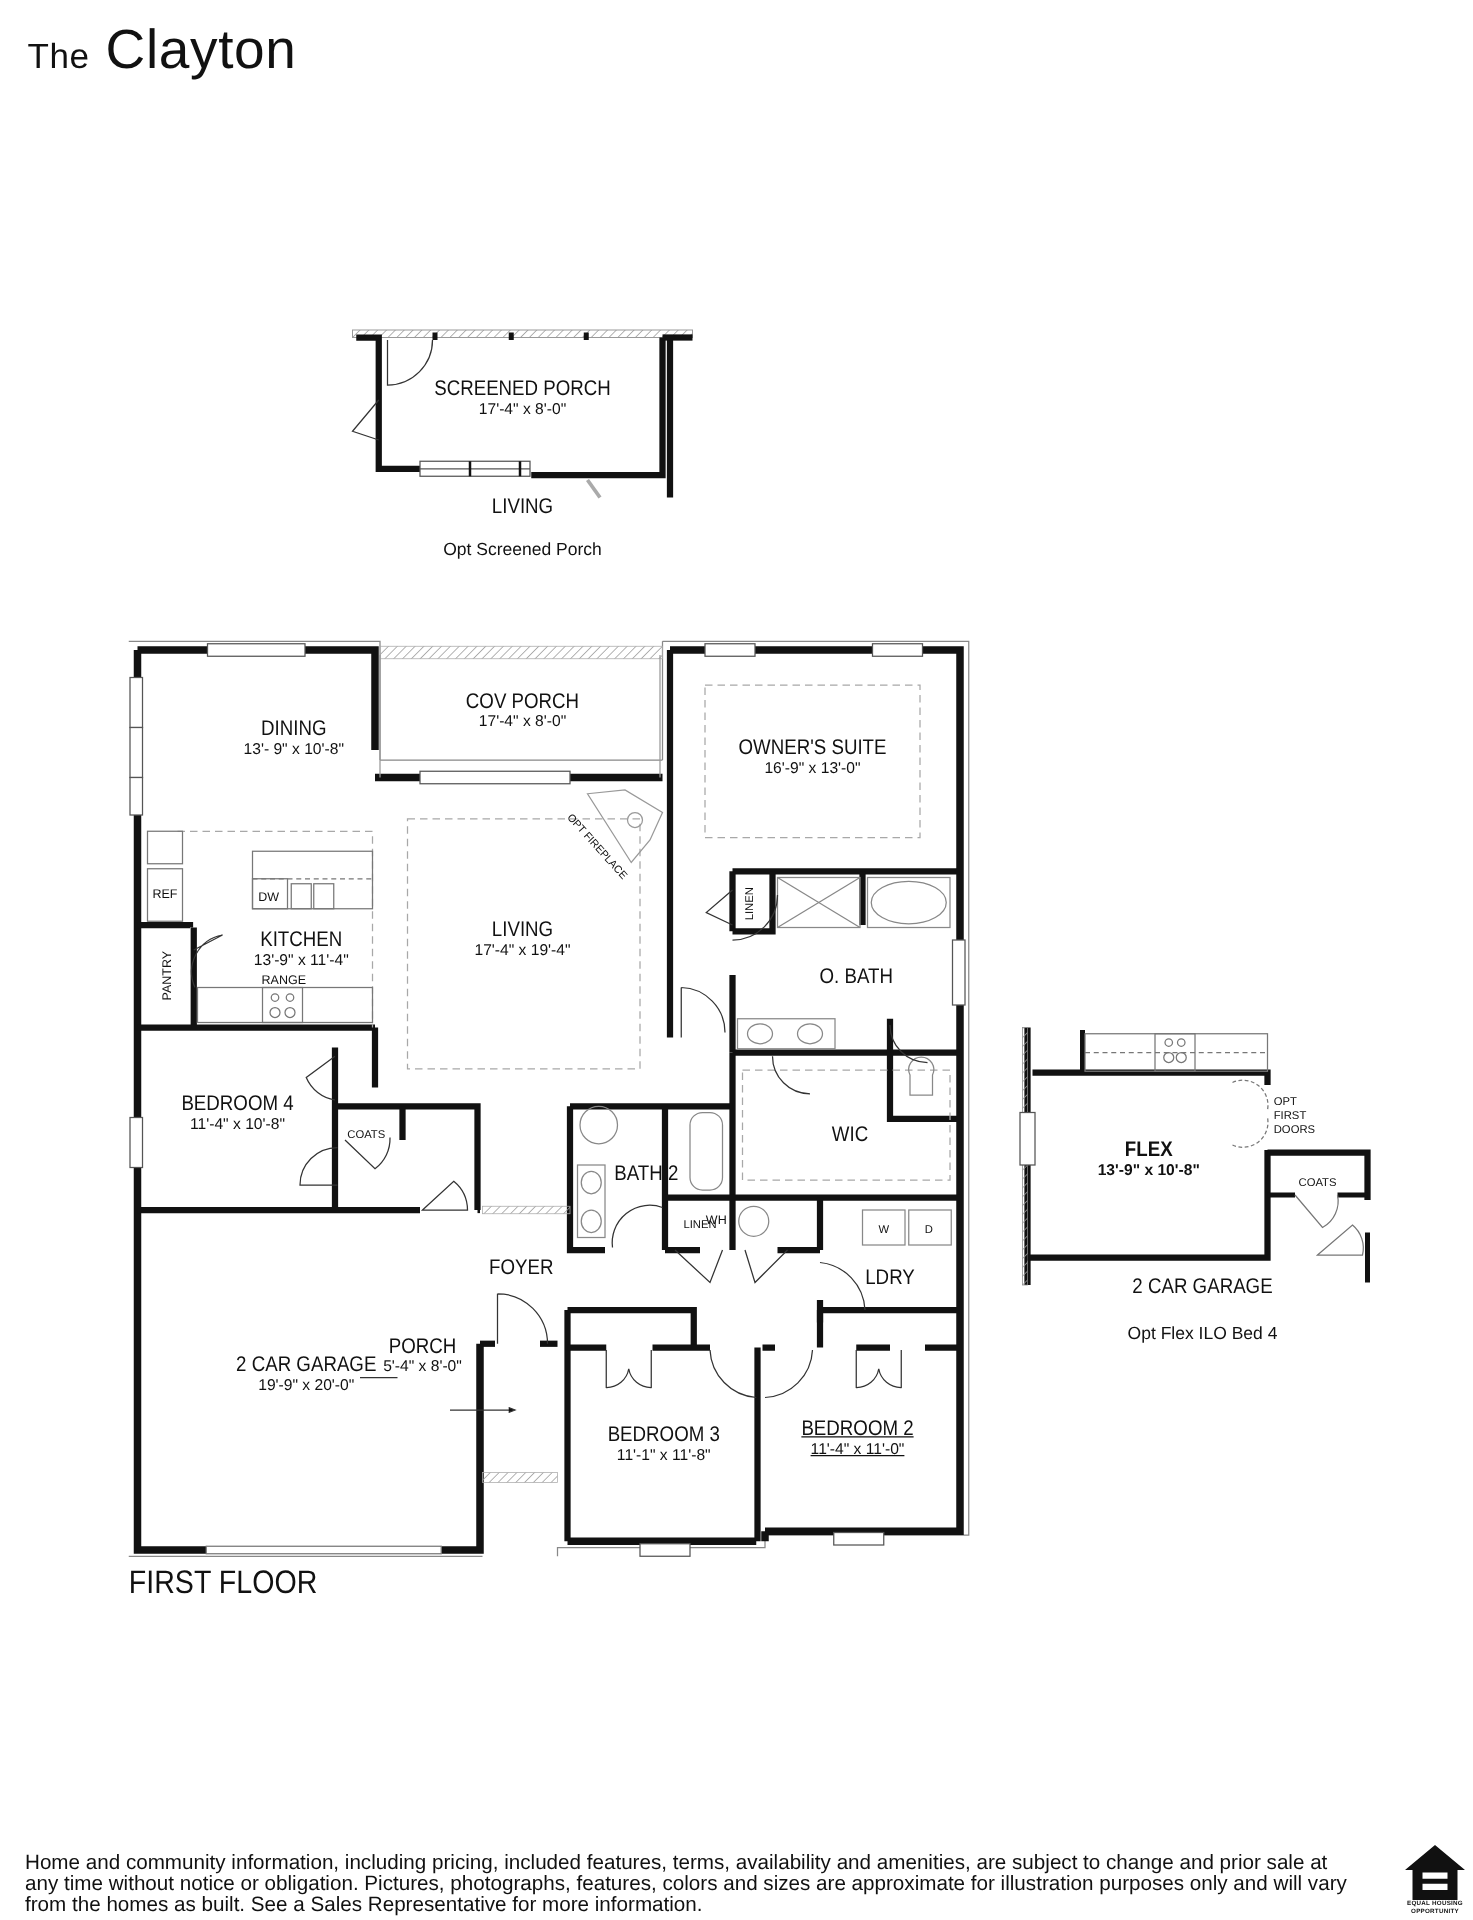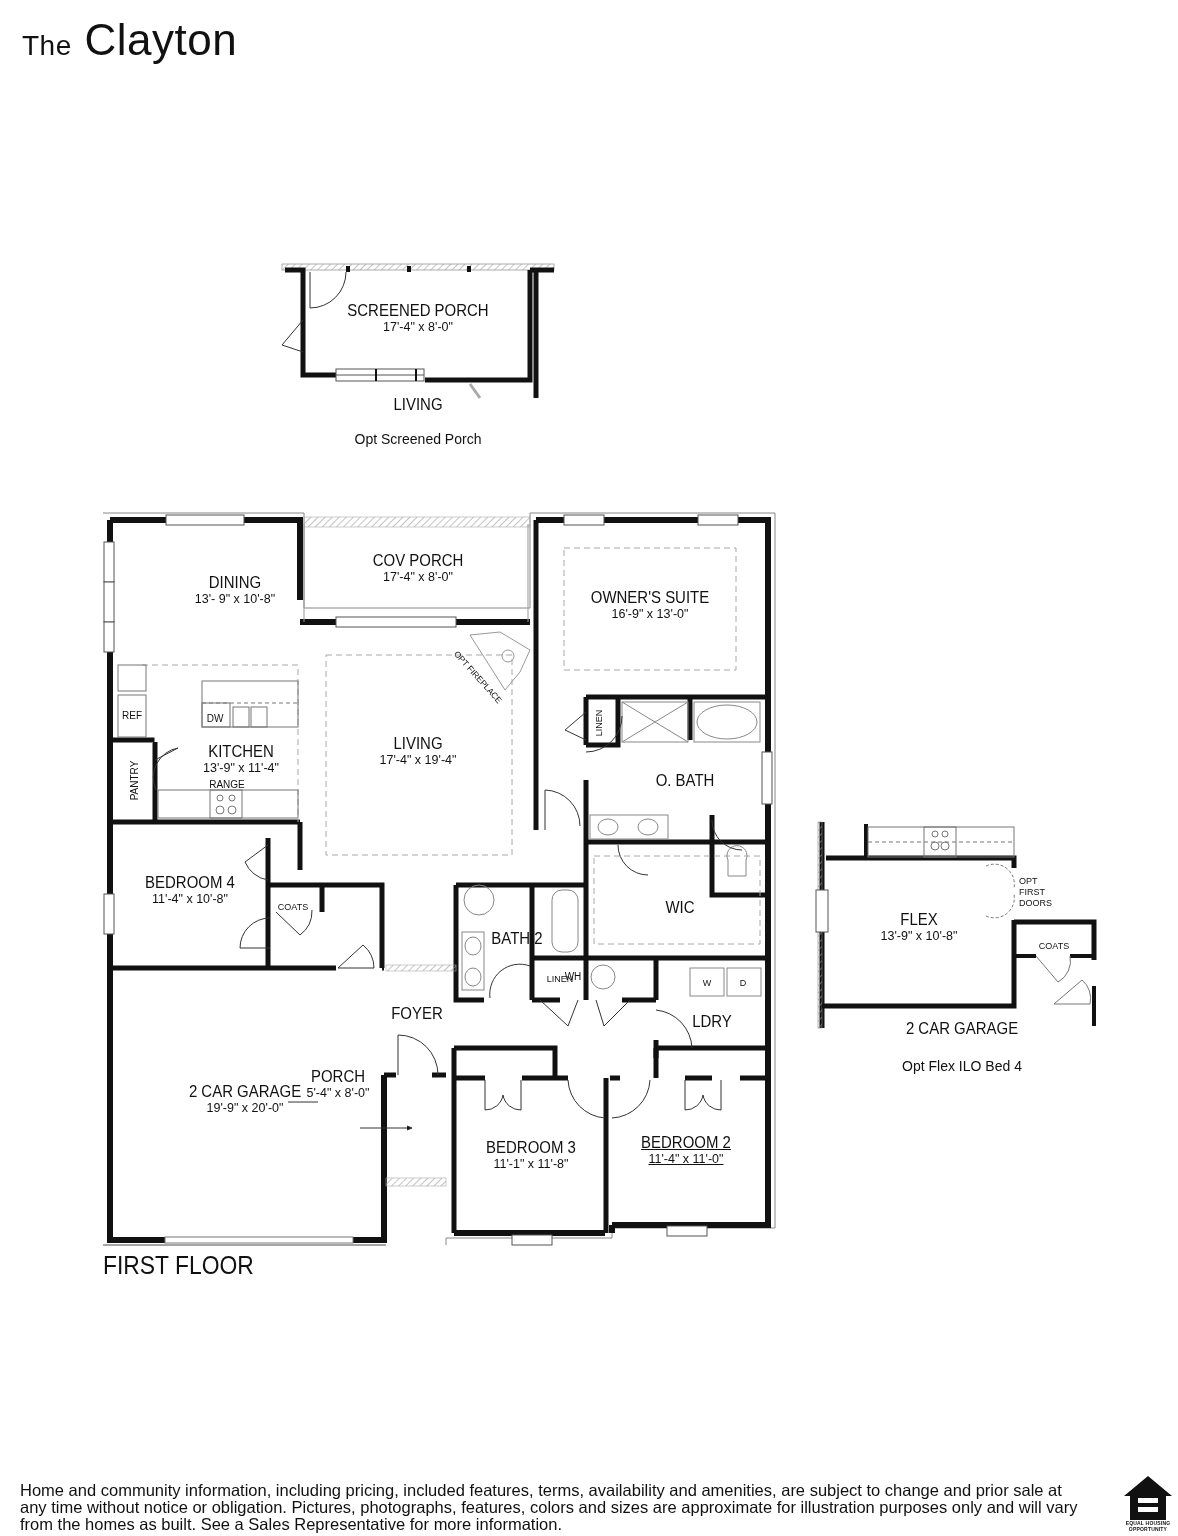--- a/index.html
+++ b/index.html
@@ -279,21 +279,21 @@
 <div class="lbl small" style="left:293px; top:902px; font-size:9px;">COATS</div>
 <div class="lbl small" style="left:599px; top:718px; transform:translateX(-50%) rotate(-90deg); font-size:9px;">LINEN</div>
 <div class="lbl small" style="left:560px; top:974px; font-size:9px;">LINEN</div>
 <div class="lbl small" style="left:573px; top:971px; font-size:10px;text-align:right;">WH</div>
 <div class="lbl small" style="left:707px; top:978px; font-size:9px;">W</div>
 <div class="lbl small" style="left:743px; top:978px; font-size:9px;">D</div>
 <div class="lbl small" style="left:478px; top:672px; transform:translateX(-50%) rotate(48deg); font-size:8.5px;">OPT FIREPLACE</div>
 
 <div class="floor-label">FIRST FLOOR</div>
 
-<div class="lbl" style="left:919px; top:911px;">
+<div class="lbl" style="left:919px; top:911px;font-weight:bold;">
   <div class="room" style="transform:scaleX(0.88);">FLEX</div>
   <span class="dim">13'-9" x 10'-8"</span>
 </div>
 <div style="position:absolute; left:1019px; top:876px; font-size:9px; line-height:11px;">
   <div>OPT</div>
   <div>FIRST</div>
   <div>DOORS</div>
 </div>
 <div class="lbl small" style="left:1054px; top:941px; font-size:9px;">COATS</div>
 <div class="lbl room" style="left:962px; top:1020px;">2 CAR GARAGE</div>

